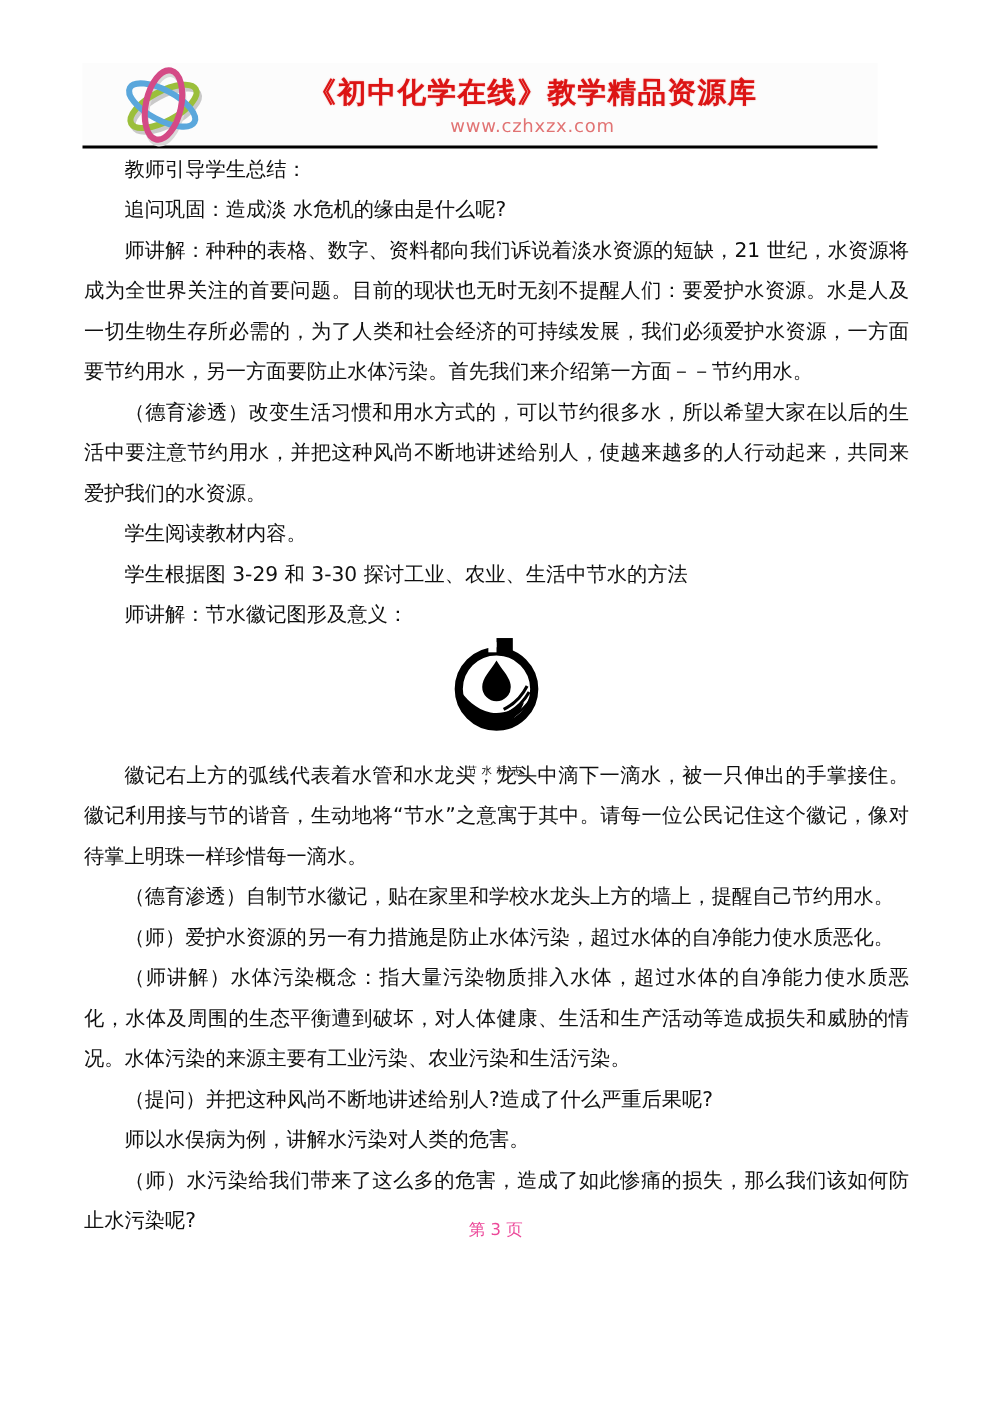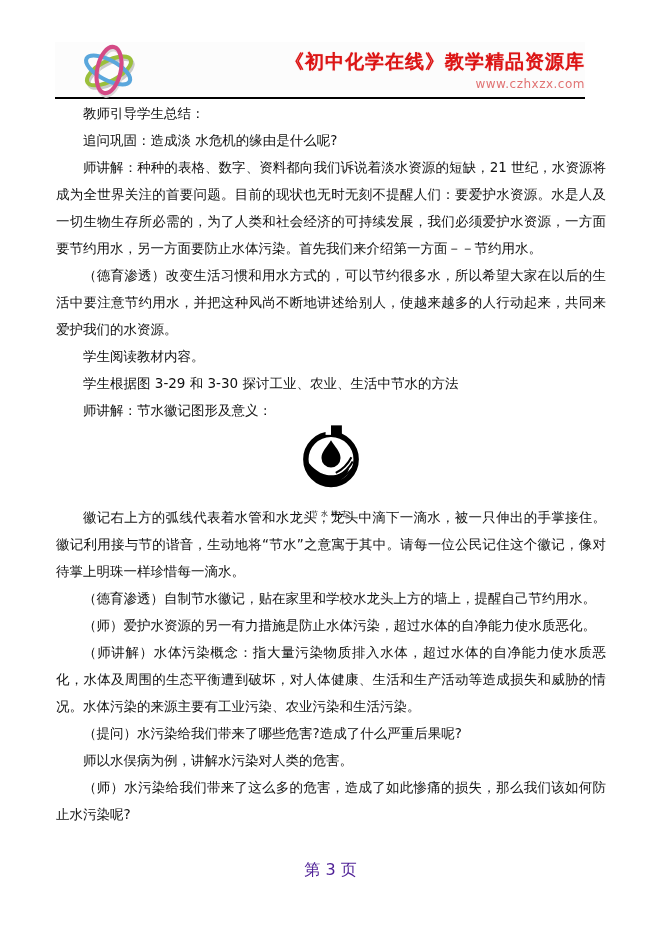--- a/index.html
+++ b/index.html
@@ -3,42 +3,42 @@
 <meta charset="utf-8">
 <style>
   html,body { margin:0; padding:0; background:#ffffff; }
   body { width:661px; height:935px; font-family:"DejaVu Sans", sans-serif; }
   .page { position:relative; width:661px; height:935px; background:#fff; overflow:hidden; }
 
   
   .header { position:absolute; left:55px; top:42px; width:530px; height:55px;
             border-bottom:2px solid #000; background:#fcfcfc; }
   .header .logo { position:absolute; left:16px; top:0px; width:76px; height:56px; }
-  .header-text { position:absolute; left:70px; top:0; width:460px; text-align:right; }
+  .header-text { position:absolute; left:70px; top:0; width:460px; text-align:center; }
   .site-title { margin-top:7px; font-size:19px; font-weight:bold; letter-spacing:1px;
                 color:var(--accent_red,#dc1414);
                 text-shadow:0 0 1px rgba(220,20,20,.45); }
   .site-url   { margin-top:2px; font-size:12px; color:var(--url_pink,#e17373); letter-spacing:.5px; }
 
   
   .content { position:absolute; left:56px; top:100px; width:550px;
              font-size:13.5px; line-height:27px; color:#101010;
              text-align:justify; }
   .content p { margin:0; text-indent:27px; }
 
   
   .figure { margin:0; height:80px; display:flex; flex-direction:column;
             align-items:center; justify-content:flex-start; }
   .figure svg { display:block; }
   .figcap { font-size:7px; line-height:10px; letter-spacing:3px; margin-top:17px;
             color:#000; text-indent:0; }
 
   
-  .footer { position:absolute; left:0; top:860px; width:661px; text-align:center;
-            font-size:16px; color:#4c1d95; }
+  .footer { position:absolute; left:0; top:812px; width:661px; text-align:center;
+            font-size:11px; color:#ec4899; }
 </style>
 </head>
 <body>
 
 <div class="page">
 
   <div class="header">
     <span class="logo">
       <svg viewBox="0 0 80 62" width="76" height="56" aria-hidden="true">
         <g fill="none" stroke-linecap="round">
@@ -78,21 +78,21 @@
           <path d="M66 79 C74 74 80 68 84 61" stroke="#000" stroke-width="2.5" fill="none"></path>
         </svg>
       </span>
       <figcaption class="figcap">节水标志</figcaption>
     </figure>
 
     <p>徽记右上方的弧线代表着水管和水龙头，龙头中滴下一滴水，被一只伸出的手掌接住。徽记利用接与节的谐音，生动地将“节水”之意寓于其中。请每一位公民记住这个徽记，像对待掌上明珠一样珍惜每一滴水。</p>
     <p>（德育渗透）自制节水徽记，贴在家里和学校水龙头上方的墙上，提醒自己节约用水。</p>
     <p>（师）爱护水资源的另一有力措施是防止水体污染，超过水体的自净能力使水质恶化。</p>
     <p>（师讲解）水体污染概念：指大量污染物质排入水体，超过水体的自净能力使水质恶化，水体及周围的生态平衡遭到破坏，对人体健康、生活和生产活动等造成损失和威胁的情况。水体污染的来源主要有工业污染、农业污染和生活污染。</p>
-    <p>（提问）水污染给我们带来了哪些危害?造成了什么严重后果呢?</p>
+    <p>（提问）并把这种风尚不断地讲述给别人?造成了什么严重后果呢?</p>
     <p>师以水俣病为例，讲解水污染对人类的危害。</p>
     <p>（师）水污染给我们带来了这么多的危害，造成了如此惨痛的损失，那么我们该如何防止水污染呢?</p>
   </div>
 
   <div class="footer">
     <span>第 3 页</span>
   </div>
 
 </div>
 

